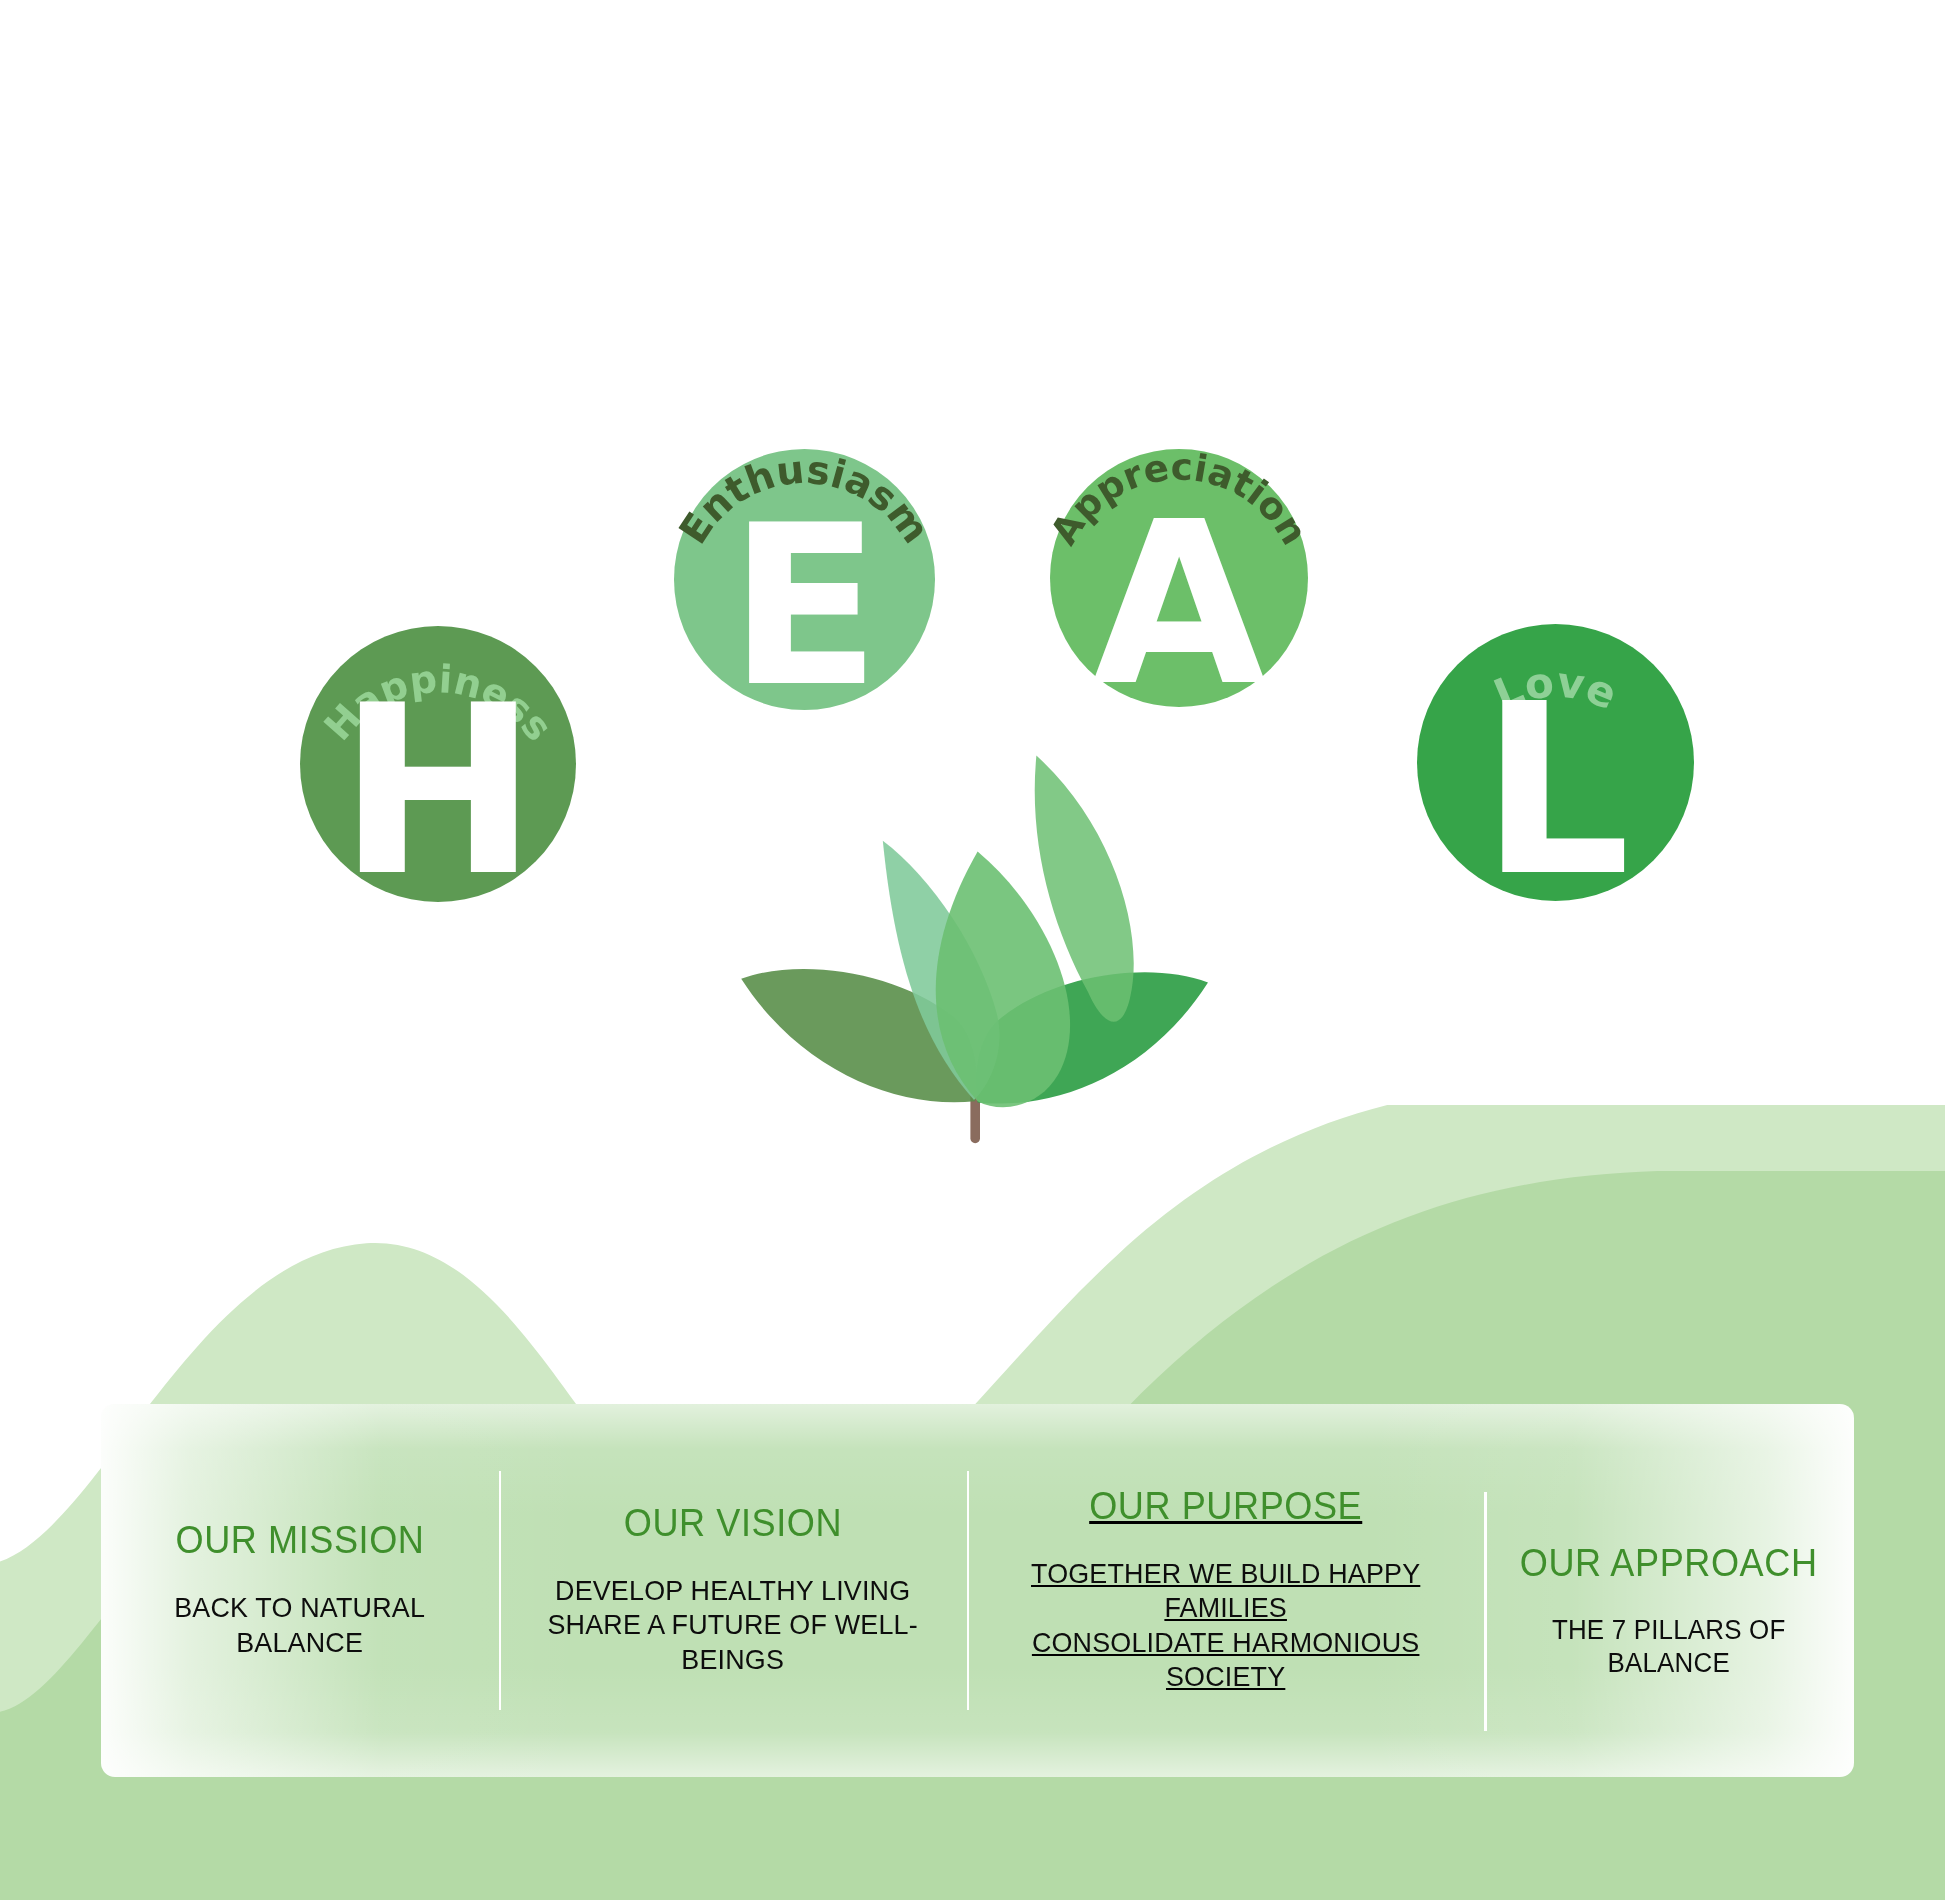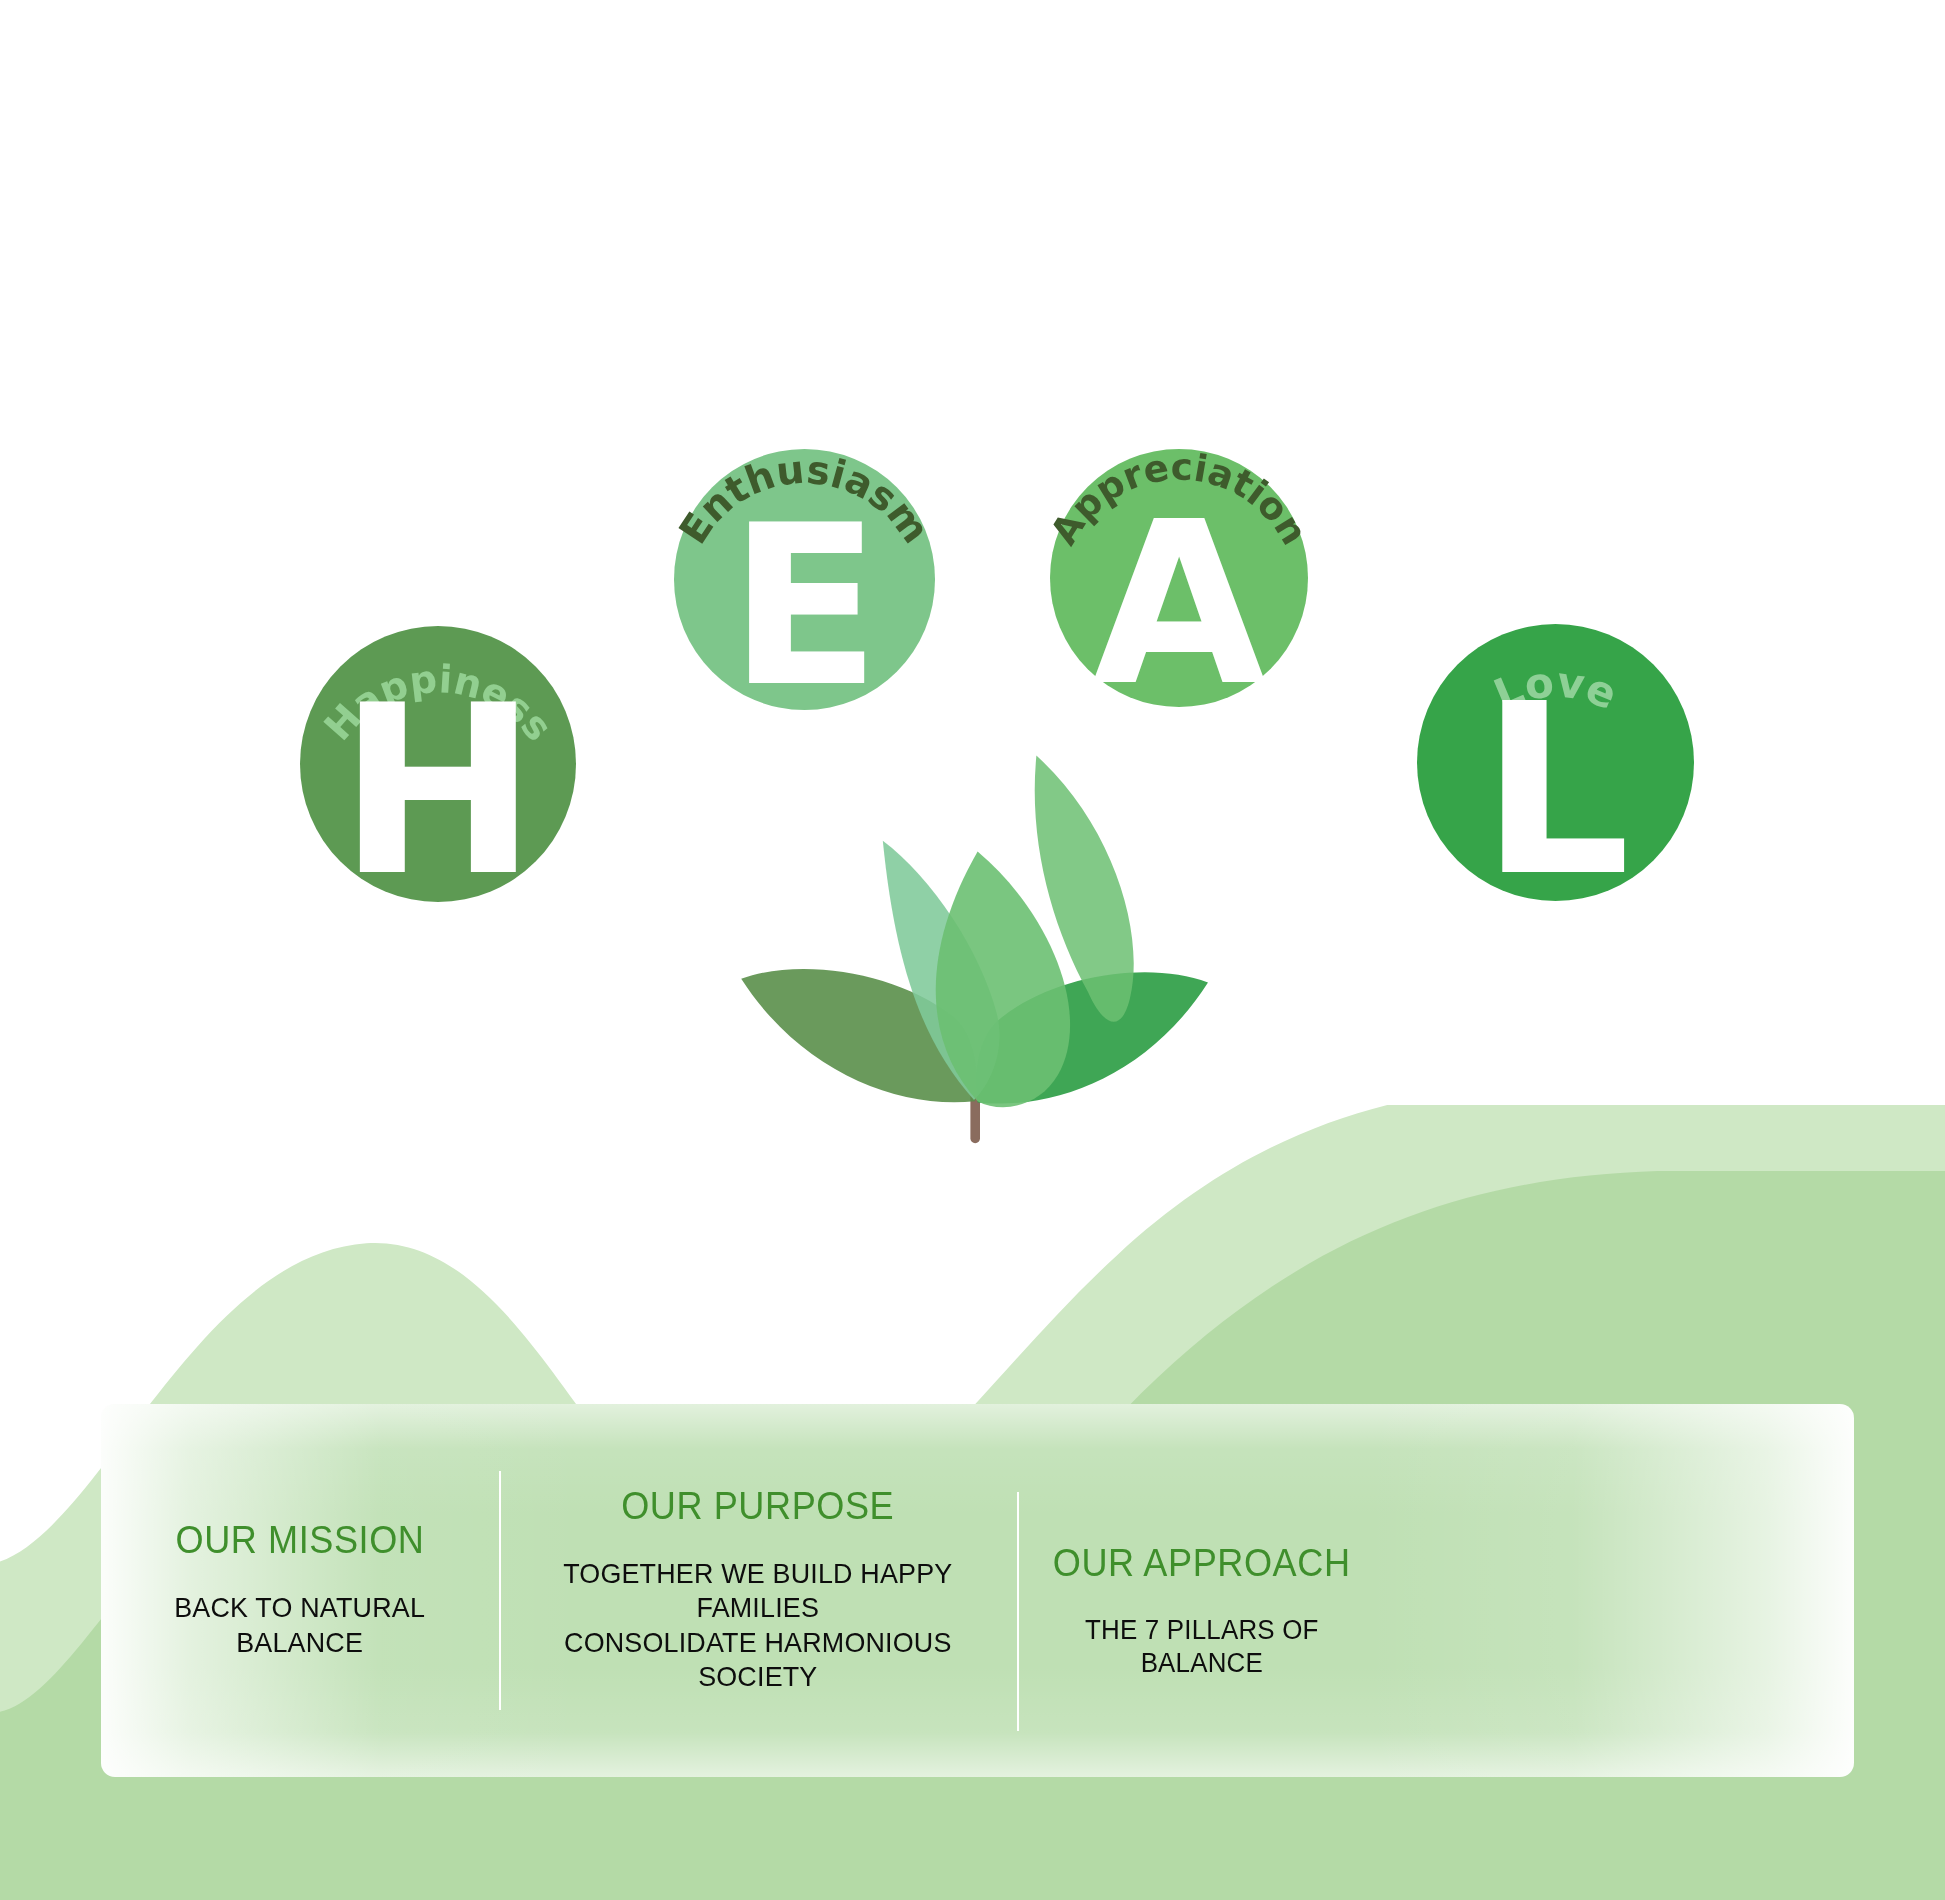--- a/index.html
+++ b/index.html
@@ -159,21 +159,21 @@
     font-size:28px;
     color:#0d0d0d;
     line-height:1.22;
     text-align:center;
     letter-spacing:0.2px;
     white-space:pre-line;
     transform:scaleX(0.96);
   }
   #col-1{ width:398px; }
   #col-2{ width:468px; }
-  #col-3{ width:518px; }
+  #col-3{ width:518px;text-decoration:underline; }
   #col-4{ width:370px;margin-top:42px; }
   #col-1 .col-body{ font-size:28px; }
   #col-4 .col-body{ font-size:27px; }
 </style>
 </head>
 <body>
 
 <div id="stage">
 
   <svg id="waves" viewBox="0 0 3240 1325" preserveAspectRatio="none" xmlns="http://www.w3.org/2000/svg">
@@ -248,20 +248,25 @@
   </svg>
 
   <div id="panel">
 
     <div class="panel-col" id="col-1">
       <div class="col-title">OUR MISSION</div>
       <div class="col-body">BACK TO NATURAL
 BALANCE</div>
     </div>
 
+    <div class="panel-col" id="col-2">
+      <div class="col-title">OUR VISION</div>
+      <div class="col-body">DEVELOP HEALTHY LIVING
+SHARE A FUTURE OF WELL-BEINGS</div>
+    </div>
 
     <div class="panel-col" id="col-3">
       <div class="col-title">OUR PURPOSE</div>
       <div class="col-body">TOGETHER WE BUILD HAPPY FAMILIES
 CONSOLIDATE HARMONIOUS SOCIETY</div>
     </div>
 
     <div class="panel-col" id="col-4">
       <div class="col-title">OUR APPROACH</div>
       <div class="col-body">THE 7 PILLARS OF BALANCE</div>

